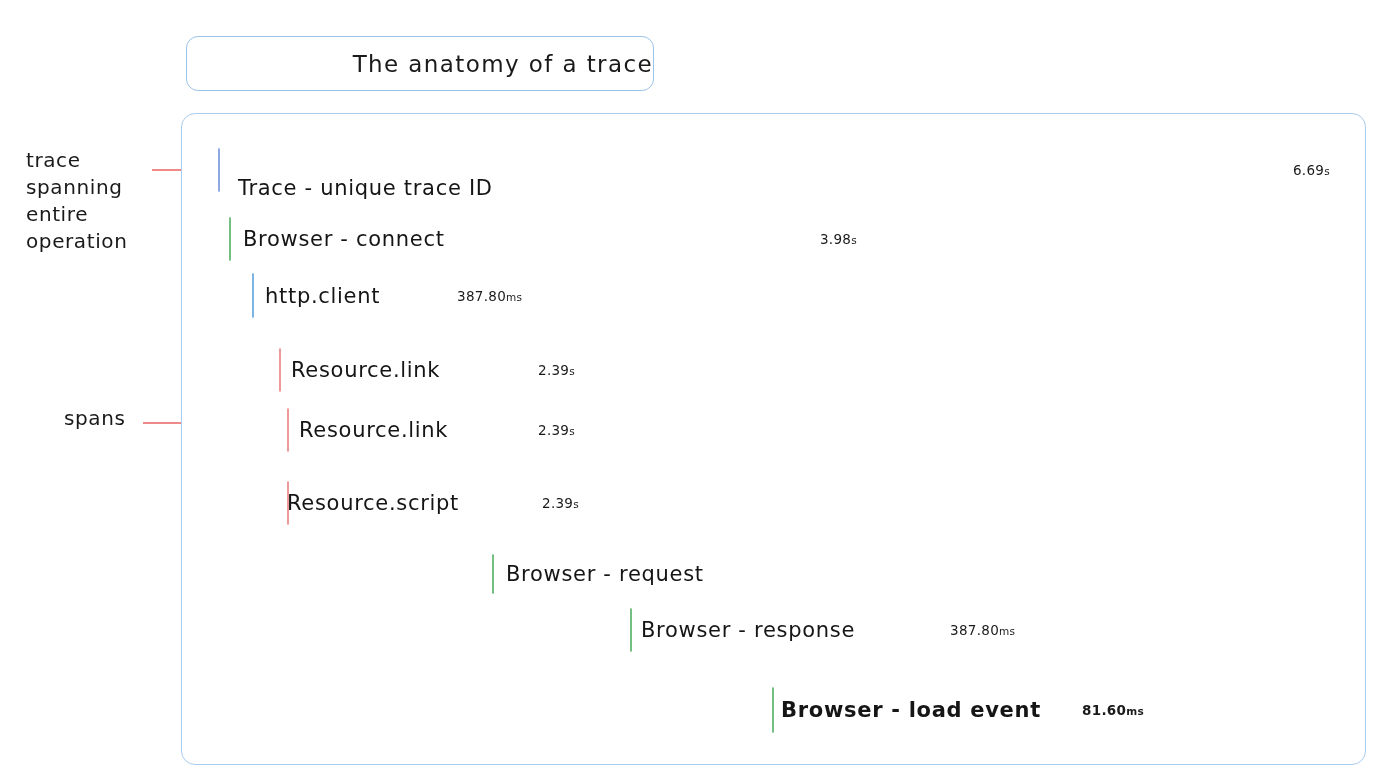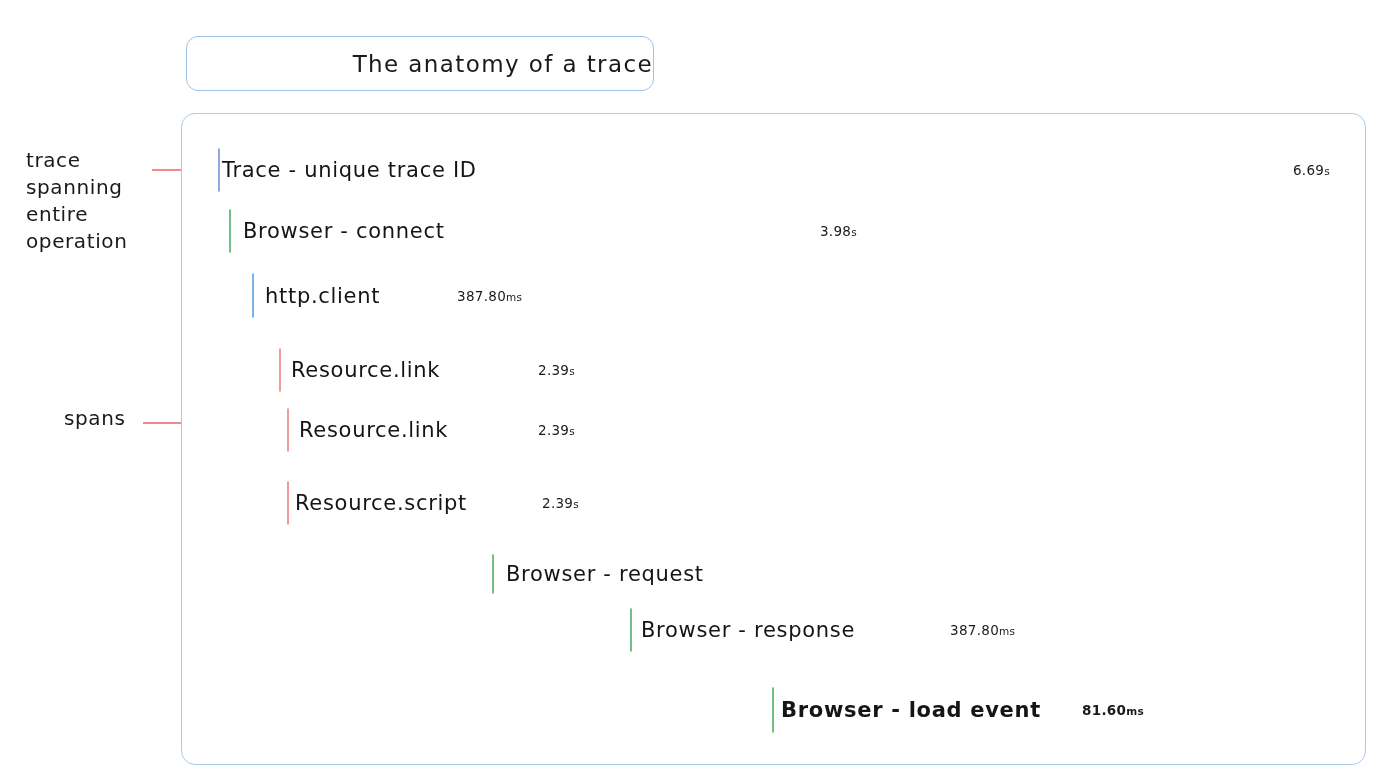--- a/index.html
+++ b/index.html
@@ -150,24 +150,24 @@
 
 <div class="annot-label" id="annot-spans">spans</div>
 <div class="leader" id="leader-spans"></div>
 <div class="bracket-v" id="bracket-spans"></div>
 
 <div id="frame"></div>
 
 <div id="rows-layer">
     <div class="row" style="left: 218px; top: 148px; height: 44px; width: 1134px;">
       <div class="bar purple"></div>
-      <div class="row-label" style="left: 4px;">Trace - unique trace ID</div>
+      <div class="row-label" style="left: 20px; margin-top: 18px;">Trace - unique trace ID</div>
       <div class="row-dur" style="right: 22px;"><span>6.69</span><span class="unit">s</span></div>
     </div>
-    <div class="row" style="left: 229px; top: 209px; height: 44px; width: 650px; text-decoration: underline;">
+    <div class="row" style="left: 229px; top: 217px; height: 44px; width: 650px; text-decoration: underline;">
       <div class="bar green"></div>
       <div class="row-label" style="left: 14px;">Browser - connect</div>
       <div class="row-dur" style="right: 22px;"><span>3.98</span><span class="unit">s</span></div>
     </div>
     <div class="row" style="left: 252px; top: 273px; height: 45px; width: 29px;">
       <div class="bar blue"></div>
       <div class="row-label" style="left: 13px;">http.client</div>
       <div class="row-dur" style="left: 205px;"><span>387.80</span><span class="unit">ms</span></div>
     </div>
     <div class="row" style="left: 279px; top: 348px; height: 44px; width: 234px;">
@@ -175,21 +175,21 @@
       <div class="row-label" style="left: 12px;">Resource.link</div>
       <div class="row-dur" style="left: 259px;"><span>2.39</span><span class="unit">s</span></div>
     </div>
     <div class="row" style="left: 287px; top: 408px; height: 44px; width: 235px;">
       <div class="bar yellow"></div>
       <div class="row-label" style="left: 12px;">Resource.link</div>
       <div class="row-dur" style="left: 251px;"><span>2.39</span><span class="unit">s</span></div>
     </div>
     <div class="row" style="left: 287px; top: 481px; height: 44px; width: 235px;">
       <div class="bar yellow"></div>
-      <div class="row-label" style="left: 8px;">Resource.script</div>
+      <div class="row-label" style="left: 0;">Resource.script</div>
       <div class="row-dur" style="left: 255px;"><span>2.39</span><span class="unit">s</span></div>
     </div>
     <div class="row" style="left: 492px; top: 554px; height: 40px; width: 137px;">
       <div class="bar green"></div>
       <div class="row-label" style="left: 14px;">Browser - request</div>
     </div>
     <div class="row" style="left: 630px; top: 608px; height: 44px; width: 28px;">
       <div class="bar green"></div>
       <div class="row-label" style="left: 11px;">Browser - response</div>
       <div class="row-dur" style="left: 320px;"><span>387.80</span><span class="unit">ms</span></div>

